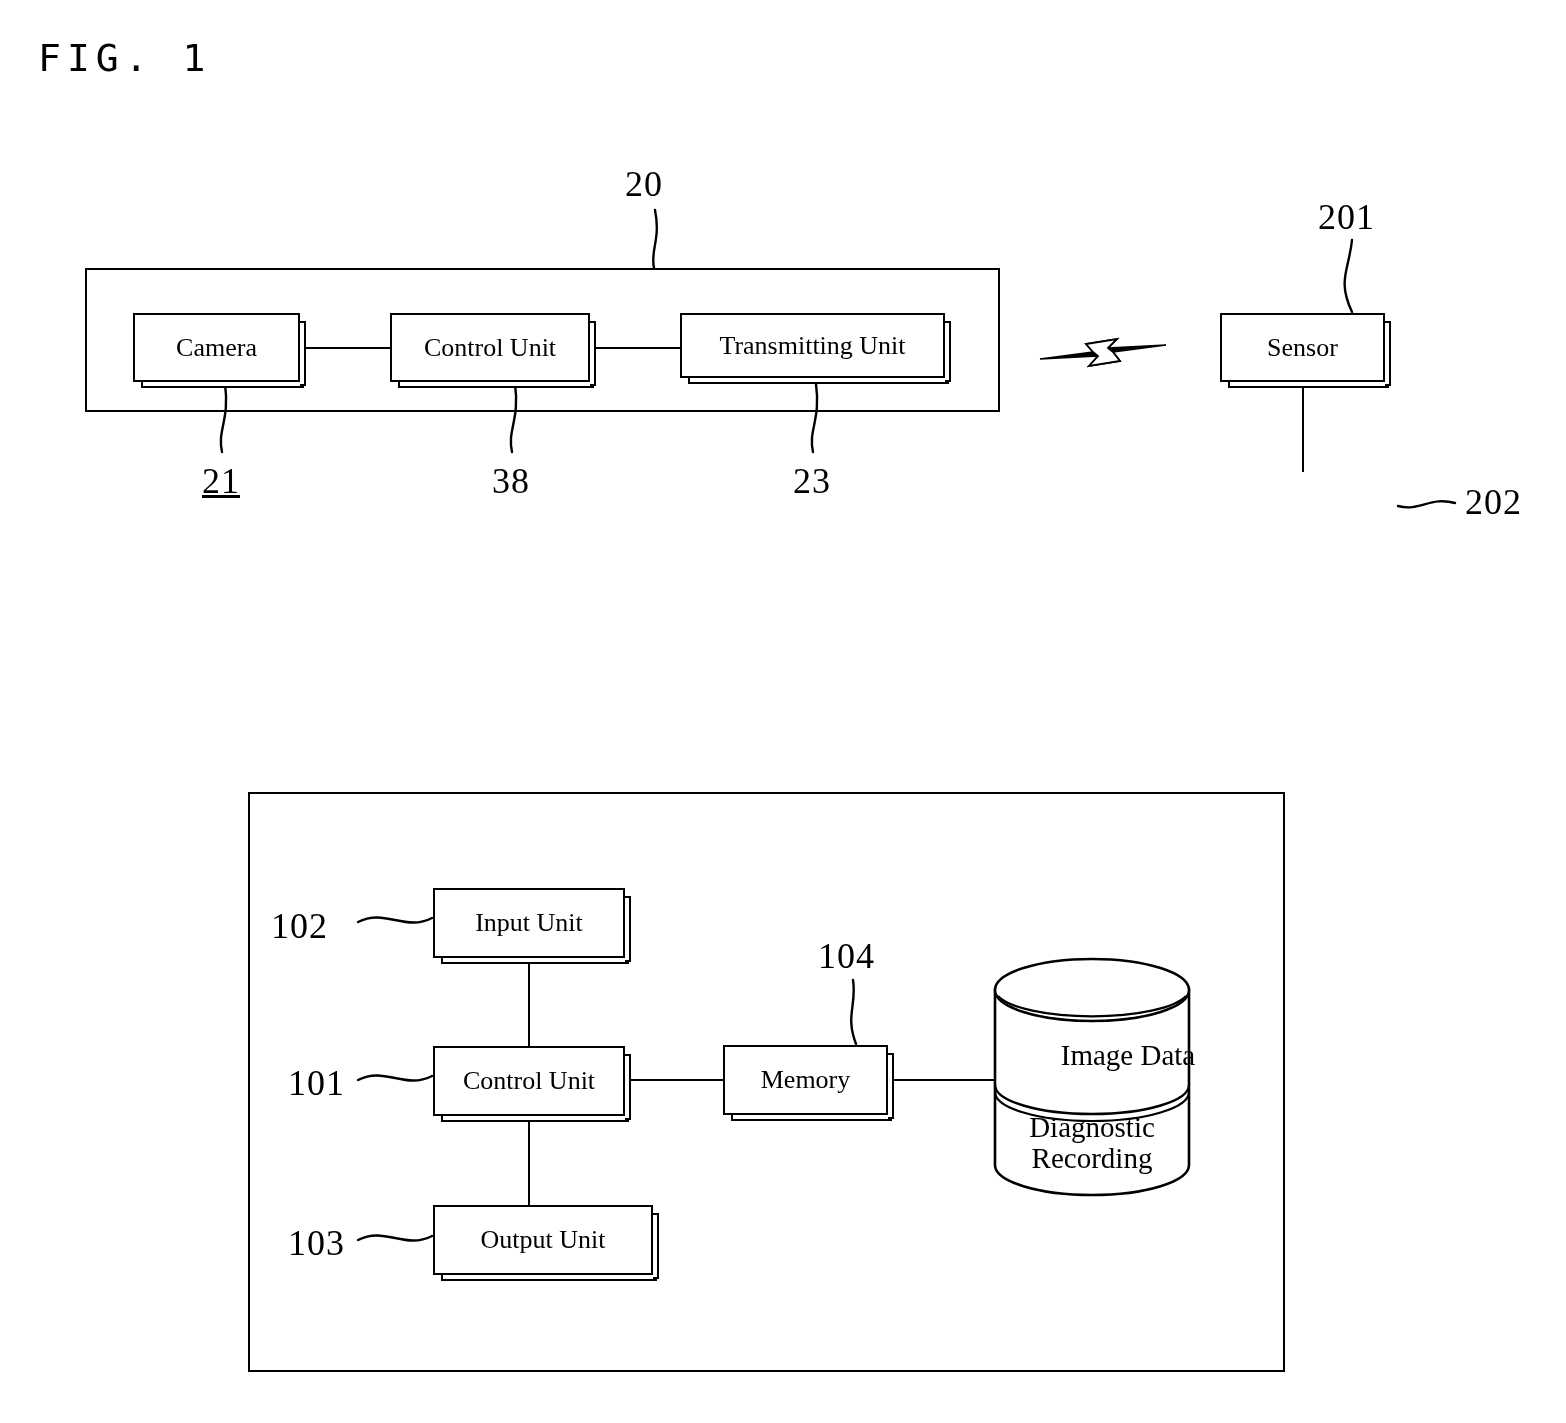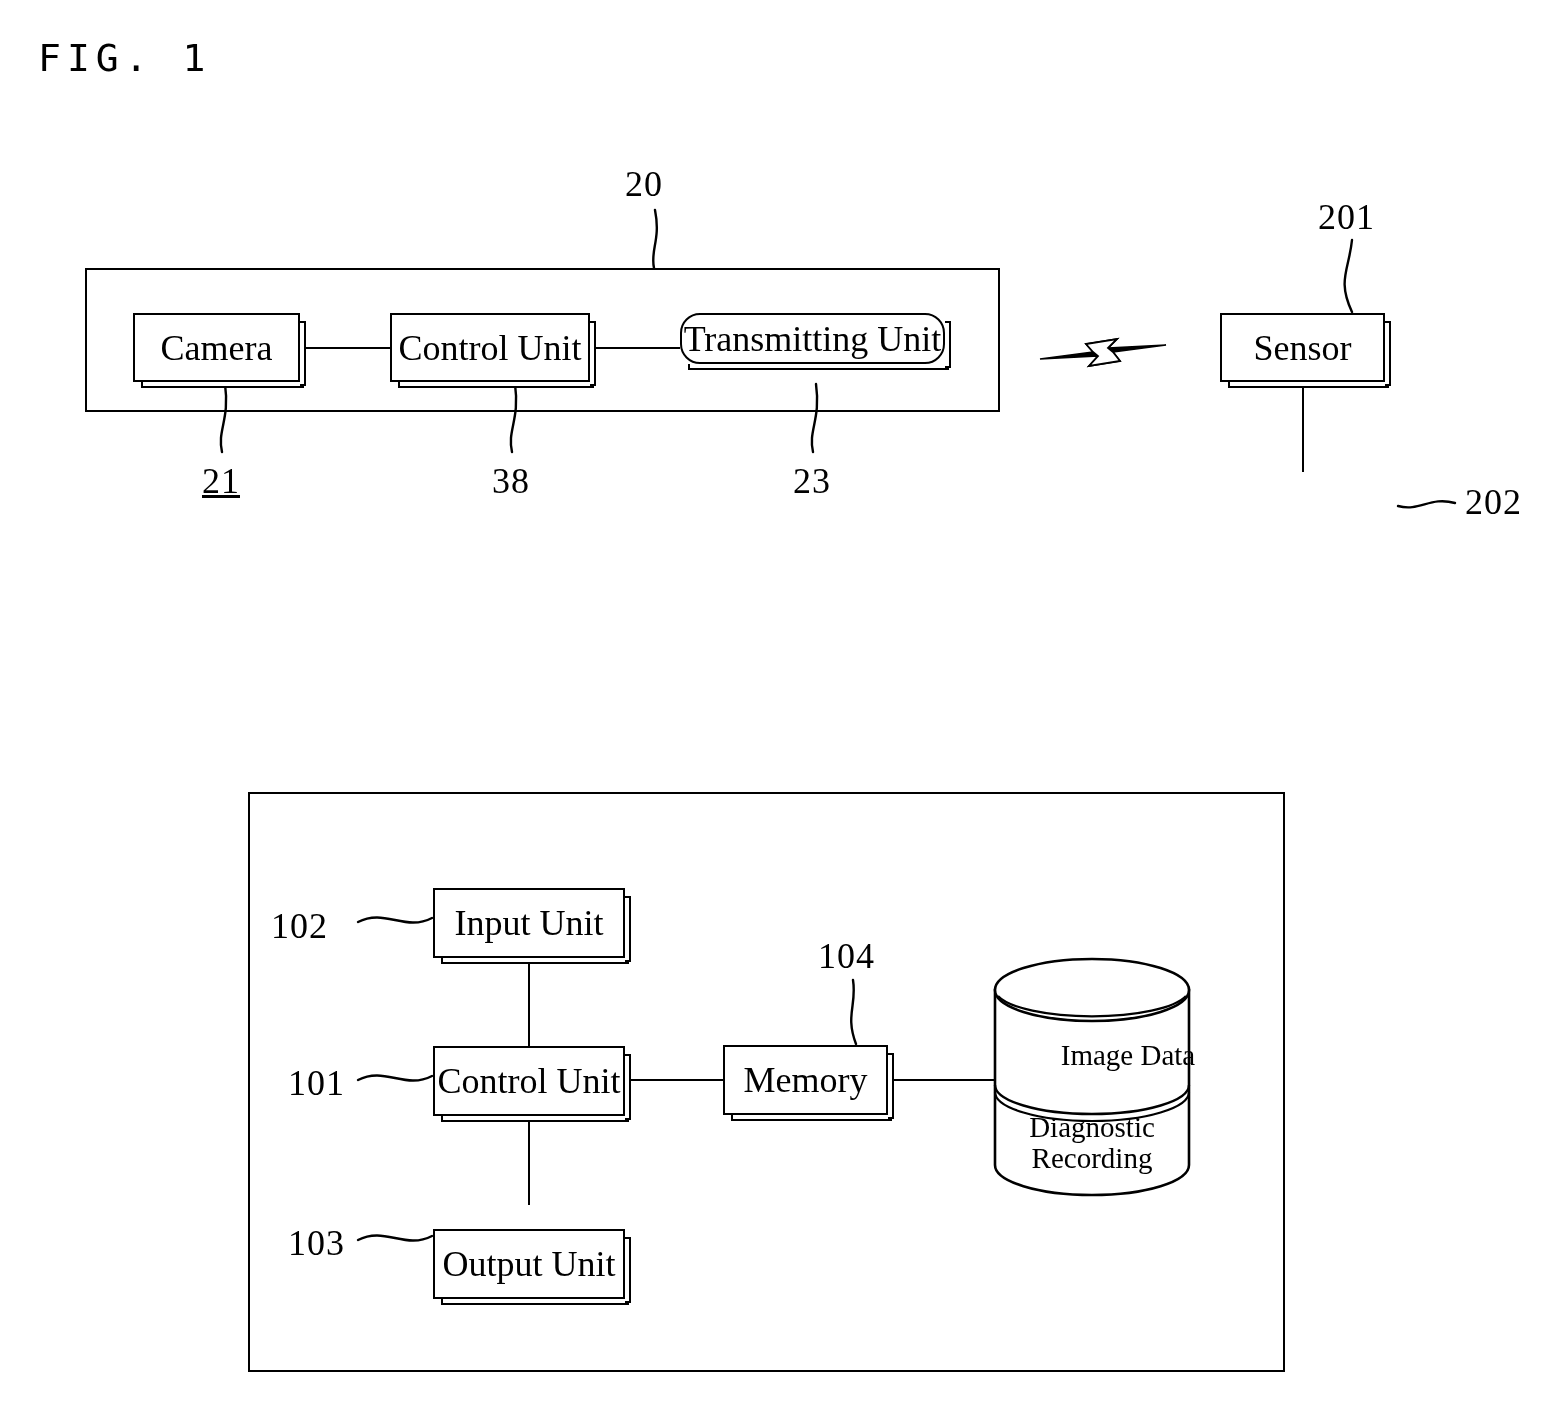--- a/index.html
+++ b/index.html
@@ -70,21 +70,21 @@
     bottom: -8px;
     height: 6px;
     width: 100%;
     border: 2px solid #000;
     border-top: none;
     box-sizing: border-box;
     background: #fff;
     z-index: -1;
   }
   .unit-label {
-    font-size: 36px;
+    font-size: 26px;
     line-height: 1;
     white-space: nowrap;
     padding: 0 4px;
   }
 
   
   .ref-num {
     position: absolute;
     font-size: 36px;
     color: #000;
@@ -133,21 +133,21 @@
   <div class="container-box" style="left:85px; top:268px; width:915px; height:144px;"></div>
 
   <div class="unit-box" style="left:133px; top:313px; width:167px; height:69px;">
     <span class="unit-label">Camera</span>
   </div>
 
   <div class="unit-box" style="left:390px; top:313px; width:200px; height:69px;">
     <span class="unit-label">Control Unit</span>
   </div>
 
-  <div class="unit-box" style="left:680px; top:313px; width:265px; height:51px;border-radius:20px;">
+  <div class="unit-box" style="left:680px; top:313px; width:265px; height:65px;">
     <span class="unit-label">Transmitting Unit</span>
   </div>
 
   <div class="conn conn-h" style="left:300px; top:347px; width:90px;"></div>
   <div class="conn conn-h" style="left:590px; top:347px; width:90px;"></div>
 
   <div class="unit-box" style="left:1220px; top:313px; width:165px; height:69px;">
     <span class="unit-label">Sensor</span>
   </div>
 
@@ -164,21 +164,21 @@
   <div class="container-box" style="left:248px; top:792px; width:1037px; height:580px;"></div>
 
   <div class="unit-box" style="left:433px; top:888px; width:192px; height:70px;">
     <span class="unit-label">Input Unit</span>
   </div>
 
   <div class="unit-box" style="left:433px; top:1046px; width:192px; height:70px;">
     <span class="unit-label">Control Unit</span>
   </div>
 
-  <div class="unit-box" style="left:433px; top:1205px; width:192px; height:70px;margin-top:24px;">
+  <div class="unit-box" style="left:433px; top:1205px; width:220px; height:70px;">
     <span class="unit-label">Output Unit</span>
   </div>
 
   <div class="unit-box" style="left:723px; top:1045px; width:165px; height:70px;">
     <span class="unit-label">Memory</span>
   </div>
 
   <div class="conn conn-v" style="left:528px; top:958px; height:88px;"></div>
   <div class="conn conn-v" style="left:528px; top:1116px; height:89px;"></div>
 

